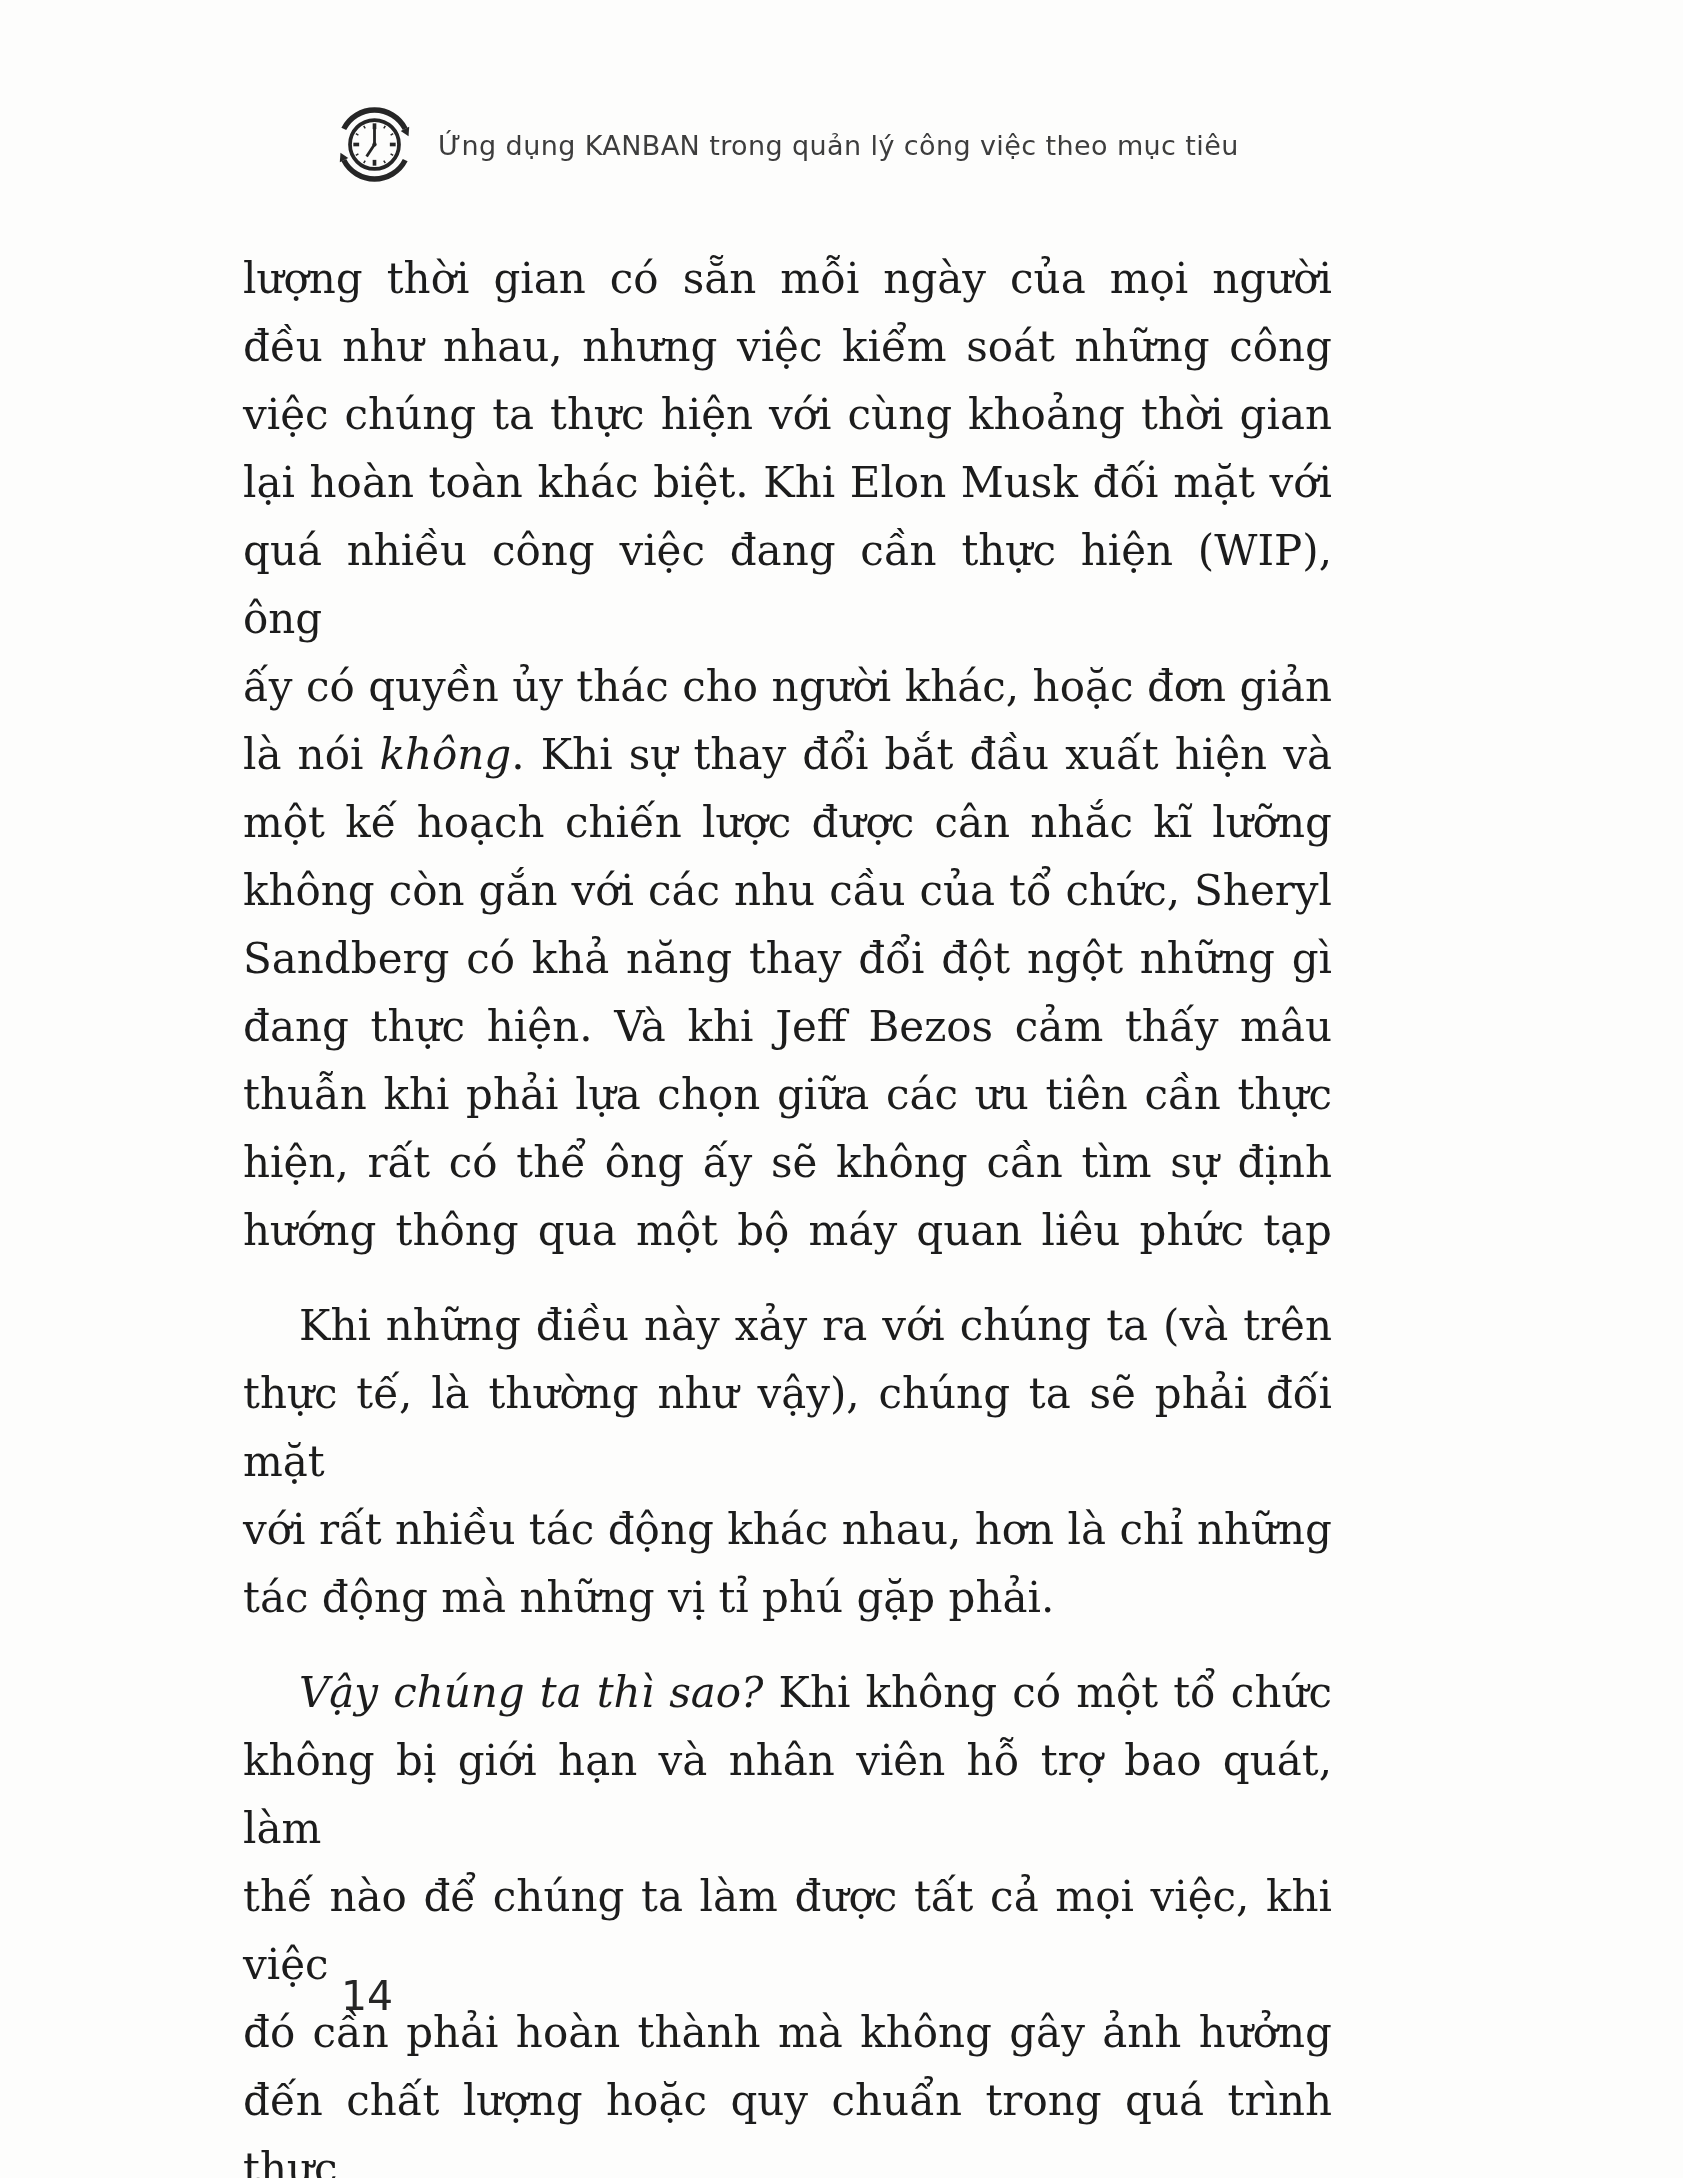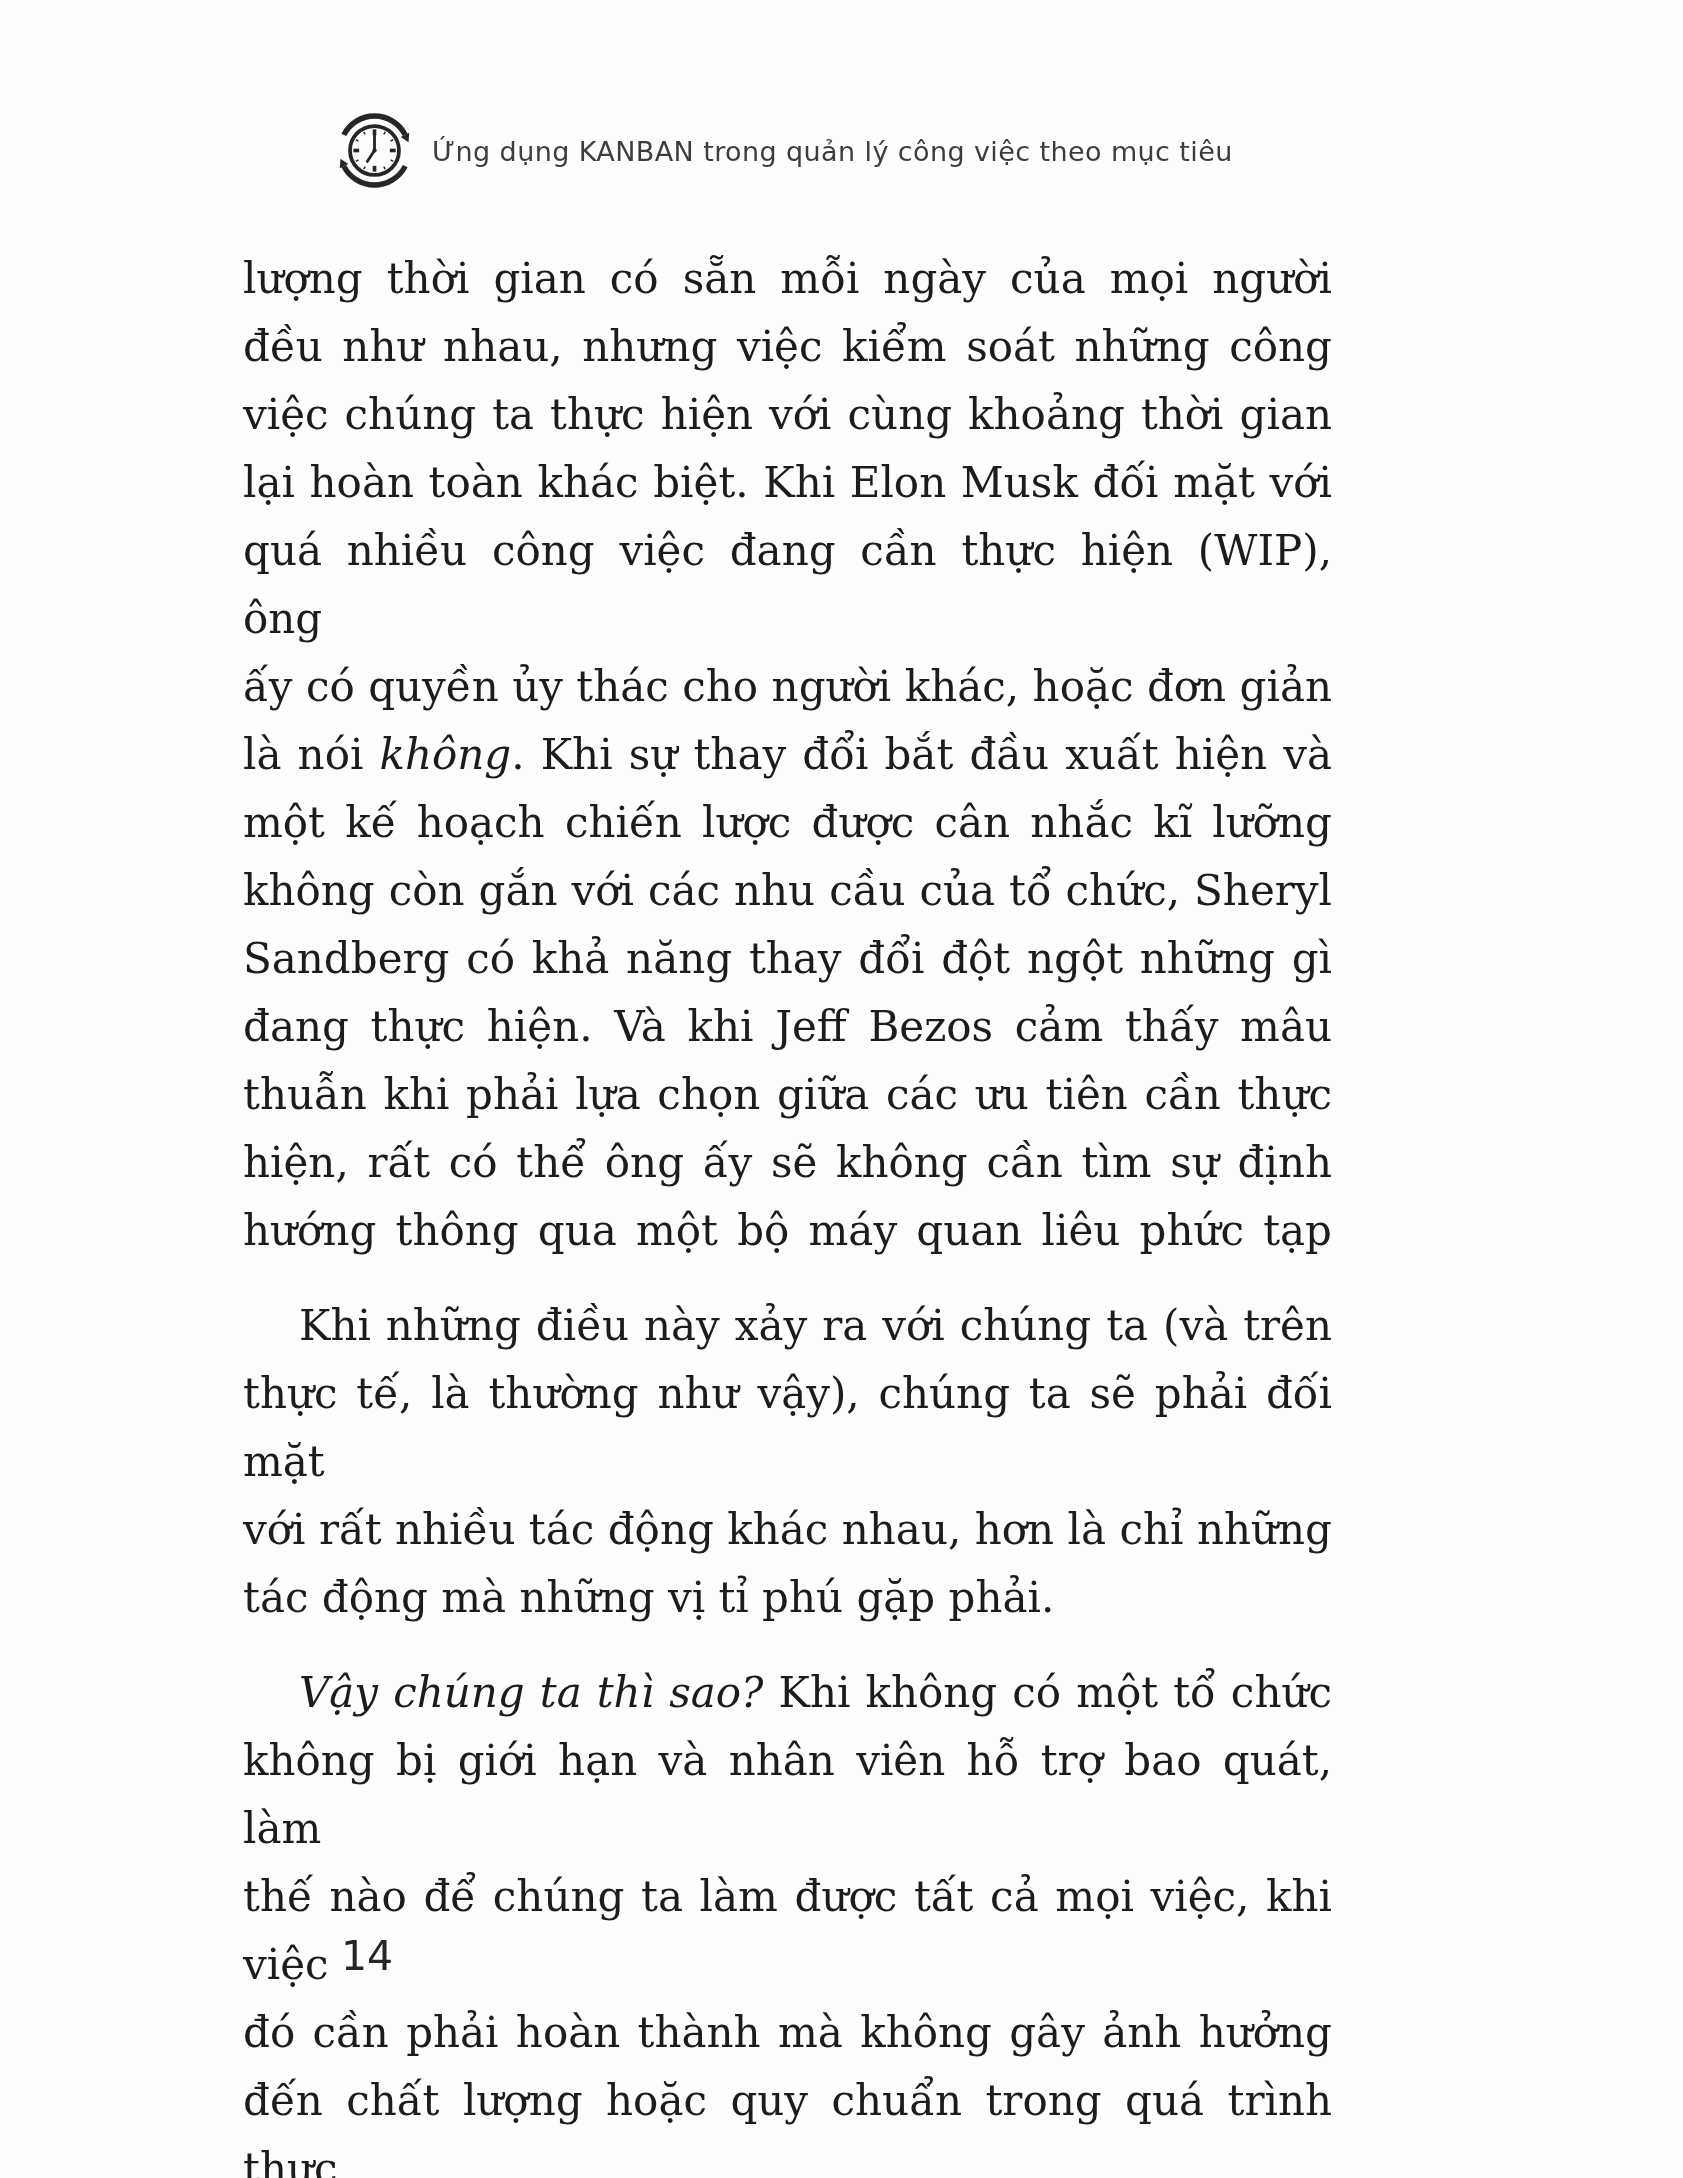--- a/index.html
+++ b/index.html
@@ -10,24 +10,24 @@
   }
   .page {
     position: relative;
     width: 1683px; height: 2178px;
     background: #fdfdfc;
     overflow: hidden;
   }
   
   .header {
     position: absolute;
-    left: 333px; top: 109px;
+    left: 333px; top: 103px;
     display: flex;
     align-items: center;
-    gap: 16px;
+    gap: 22px;
   }
   .header .icon-wrap { width: 83px; height: 83px; flex: 0 0 auto; }
   .header .icon-wrap svg { width: 83px; height: 83px; display: block; }
   .header-title {
     font-family: "DejaVu Sans", sans-serif;
     font-size: 27px;
     letter-spacing: 0.4px;
     color: #3d3d3d;
     white-space: nowrap;
     padding-top: 2px;
@@ -46,21 +46,21 @@
   .para.indent .line:first-child { text-indent: 56px; }
   .line {
     text-align: justify;
     text-align-last: justify;
   }
   .line.final { text-align-last: left; }
   .line em { font-style: italic; }
   
   .page-number {
     position: absolute;
-    left: 341px; top: 1932px;
+    left: 341px; top: 1972px;
     font-family: "DejaVu Sans", sans-serif;
     font-size: 41px;
     color: #262626;
   }
 </style>
 </head>
 <body>
 
 <div class="page">
 

